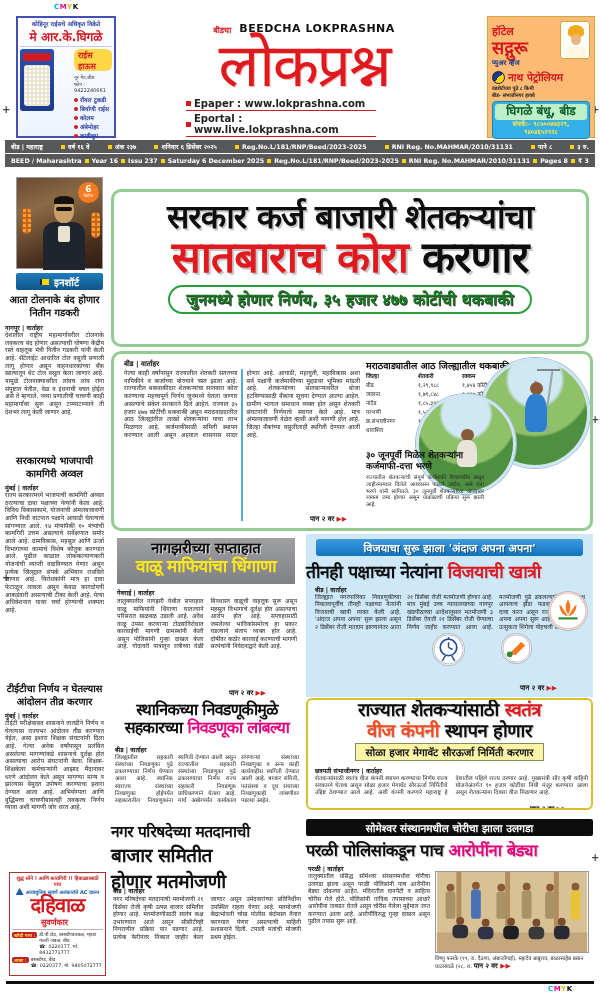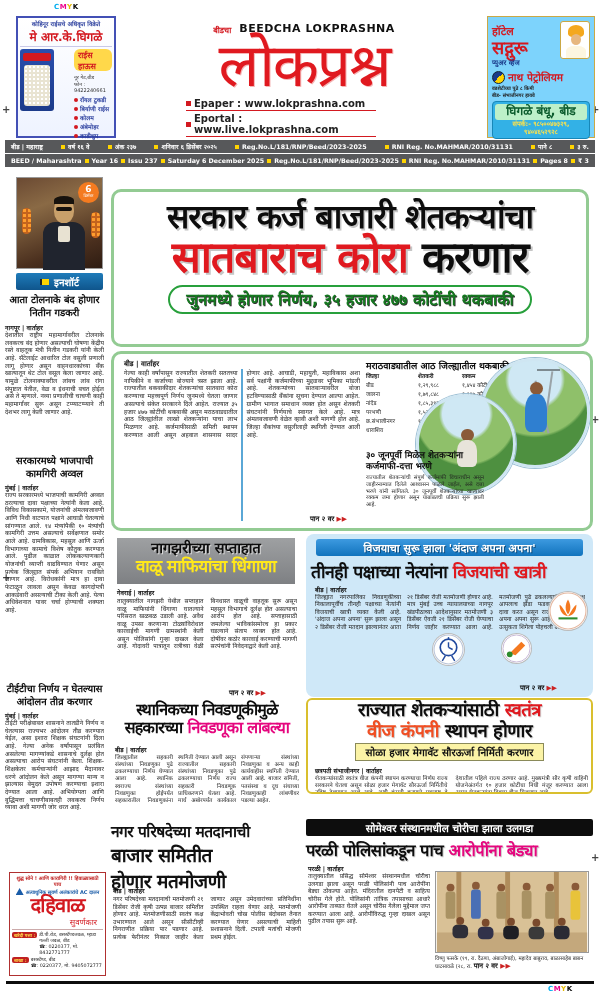--- a/index.html
+++ b/index.html
@@ -26,21 +26,21 @@
   .ricebag:after{content:"";position:absolute;left:4px;top:16px;right:4px;bottom:5px;border-radius:3px;
        background:radial-gradient(#fff 1px,transparent 1.4px) 0 0/4px 4px,#e9e4d2}
   .al-right{flex:1;padding-left:20px}
   .al-shop{display:inline-block;background:#ffd84a;color:#d31920;font-weight:bold;font-size:8px;
            border-radius:6px;padding:0 4px}
   .al-addr,.al-phone{font-size:5px;color:#333;margin-top:1px}
   .al-items{margin-top:2px}
   .al-item{display:flex;align-items:center;gap:2px;font-size:6px;font-weight:bold;color:#2b3f9e;line-height:1.5}
   .rdot{width:4px;height:4px;border-radius:50%;background:#d31920;flex:none}
 
-  #ad-right{left:487px;top:16px;width:108px;height:122px;background:#7dd3fc;border:1px solid #caa845;
+  #ad-right{left:487px;top:16px;width:108px;height:122px;background:#fdba74;border:1px solid #caa845;
             padding:3px 4px;position:absolute}
   .ar-hotel{display:inline-block;font-size:11px;font-weight:bold;color:#d31920}
   .ar-name{font-size:18px;font-weight:bold;color:#d31920;line-height:1}
   .ar-veg{font-size:7px;font-weight:bold;color:#1a3a8a;margin-top:1px}
   .portrait{position:absolute;right:4px;top:4px;width:30px;height:38px;background:#fff;border:1px solid #caa845;border-radius:3px}
   .portrait .turban{position:absolute;left:7px;top:3px;width:16px;height:12px;background:#f4a81e;border-radius:50% 50% 30% 30%}
   .portrait .face{position:absolute;left:10px;top:12px;width:10px;height:11px;background:#e7b77f;border-radius:50%}
   .portrait .robe{position:absolute;left:5px;top:24px;width:20px;height:12px;background:#fdf6e0;border-radius:40% 40% 0 0}
   .ar-petrorow{display:flex;align-items:center;gap:3px;margin-top:3px}
   .bplogo{width:13px;height:13px;border-radius:50%;flex:none;border:1px solid #123;
@@ -100,21 +100,21 @@
   #sbd1{top:331px;height:120px}#sbd2{top:491px;height:188px}#sbd3{top:719px;height:150px}
 
   
   #ad-jewel{left:9px;top:872px;width:97px;height:104px;border:1.5px solid #b03030;background:#fff;
             padding:2px;text-align:center;overflow:hidden}
   .jw-top{font-size:5px;font-weight:bold;color:#c02020}
   .jw-banner{display:flex;align-items:center;gap:2px;justify-content:center;margin-top:1px}
   .jw-logo{width:8px;height:7px;background:#1a5ca8;clip-path:polygon(50% 0,100% 100%,0 100%)}
   .jw-banner-t{font-size:5px;font-weight:bold;color:#1a5ca8}
   .jw-name{font-size:20px;font-weight:bold;color:#d31920;line-height:1.05;letter-spacing:-1px}
-  .jw-sub{font-size:8px;font-weight:normal;color:#d31920;text-align:right;padding-right:6px}
+  .jw-sub{font-size:8px;font-weight:bold;color:#d31920;text-align:center;padding-right:6px}
   .jw-addr{border-top:1px solid #caa;margin-top:2px;padding-top:1px;text-align:left}
   .jw-lblrow{display:flex;gap:2px;align-items:flex-start;margin-top:1px}
   .jw-lbl{background:#c02020;color:#ffd84a;font-size:4.6px;font-weight:bold;border-radius:2px;padding:0 2px;flex:none}
   .jw-val{font-size:4.8px;color:#222;line-height:1.25;text-align:left}
 
   
   .greenbox{border:3px solid #93cb93;border-radius:10px;background:#fff;overflow:hidden}
   #lead{left:111px;top:189px;width:478px;height:158px;text-align:center}
   .lead-h1{margin-top:7px;font-size:33px;font-weight:bold;color:#0d0d0d;line-height:1.1;
            text-shadow:1.5px 1.5px 0 #c6c6c6;letter-spacing:-1px}
@@ -153,46 +153,46 @@
   .sand-box{position:absolute;left:6px;top:2px;width:178px;height:46px;text-align:center;
             background:linear-gradient(#9ea0a2,#7e8083);padding-top:3px}
   .sand-l1{font-size:14.5px;font-weight:bold;color:#0d0d0d;text-shadow:1px 1px 0 #d9d9d9;line-height:1.1}
   .sand-l2{font-size:17px;font-weight:bold;color:#ffe81a;line-height:1.15;letter-spacing:-.5px}
   #sand .byline{position:absolute;left:6px;top:52px;font-size:6.3px;font-weight:bold}
   #sand .body{position:absolute;left:6px;top:61px;width:180px;height:90px;column-count:2;column-gap:7px;
               font-size:6px;line-height:1.26;text-align:justify;color:#222;overflow:hidden}
   #sand .pg2{position:absolute;left:118px;top:152px}
 
   
-  #vijay{left:306px;top:534px;width:287px;height:163px;background:#cfe8f8;border-radius:8px}
+  #vijay{left:306px;top:534px;width:287px;height:163px;background:#cfe8f8;border-radius:0}
   .vj-banner{position:absolute;left:10px;top:5px;width:267px;height:17px;border-radius:3px;
              background:linear-gradient(#3d9ae0,#1173bd);display:flex;align-items:center;justify-content:center}
   .vj-banner span{color:#fff;font-size:11px;font-weight:bold;text-shadow:1px 1px 0 #0a4a7c;white-space:nowrap}
-  .vj-head{position:absolute;left:0;top:25px;width:240px;text-align:right;font-size:17.5px;font-weight:bold;
+  .vj-head{position:absolute;left:0;top:25px;width:275px;text-align:left;font-size:17.5px;font-weight:bold;
            letter-spacing:-.5px;white-space:nowrap;text-shadow:1px 1px 0 #b9d7ea}
   #vijay .byline{position:absolute;left:9px;top:51px;font-size:6.3px;font-weight:bold}
   #vijay .body{position:absolute;left:9px;top:60px;width:270px;height:96px;column-count:3;column-gap:6px;
                font-size:5.9px;line-height:1.26;text-align:justify;color:#222;overflow:hidden}
   .sym{position:absolute;background:#fff;border-radius:50%;box-shadow:0 0 0 1px #bbb}
   #sym-lotus{left:243px;top:58px;width:38px;height:38px}
   #sym-clock{left:127px;top:100px;width:31px;height:31px}
   #sym-horn{left:196px;top:100px;width:29px;height:29px}
   #vijay .pg2{position:absolute;left:214px;top:149px}
 
   
   #sahakar{left:111px;top:701px;width:192px;height:117px;text-align:center}
   .sk-l1{font-size:16px;font-weight:bold;color:#0d0d0d;line-height:1.15;letter-spacing:-.7px;white-space:nowrap}
   .sk-l2{font-size:16px;font-weight:bold;line-height:1.15;letter-spacing:-.7px;white-space:nowrap}
   .mag{color:#e5067e}
   #sahakar .byline{position:absolute;left:4px;top:44px;font-size:6.3px;font-weight:bold;text-align:left}
   #sahakar .body{position:absolute;left:4px;top:53px;width:184px;height:60px;column-count:3;column-gap:5px;
                  font-size:5.7px;line-height:1.25;text-align:justify;color:#222;overflow:hidden}
 
   
-  #power{left:306px;top:698px;width:287px;height:96px;border:2px solid #d9bf2e;border-radius:6px;
+  #power{left:306px;top:698px;width:287px;height:112px;border:2px solid #d9bf2e;border-radius:6px;
          background:#fff;text-align:center;overflow:hidden}
   .pw-l1,.pw-l2{font-size:18.5px;font-weight:bold;line-height:1.12;letter-spacing:-.5px;white-space:nowrap;
                 text-shadow:1px 1px 0 #d0d0d0}
   .org{color:#f04e23}
   .pw-sub{display:inline-block;margin-top:2px;background:#fbf3a6;border:1px solid #8a8a5a;
           padding:1px 10px;font-size:10.3px;font-weight:bold;color:#111;white-space:nowrap}
   #power .byline{position:absolute;left:7px;top:66px;font-size:6.2px;font-weight:bold;text-align:left}
   #power .body{position:absolute;left:7px;top:75px;width:273px;height:38px;column-count:2;column-gap:8px;
                font-size:5.8px;line-height:1.25;text-align:justify;color:#222;overflow:hidden;text-align-last:auto}
   #power .pg2{position:absolute;left:222px;top:104px}

